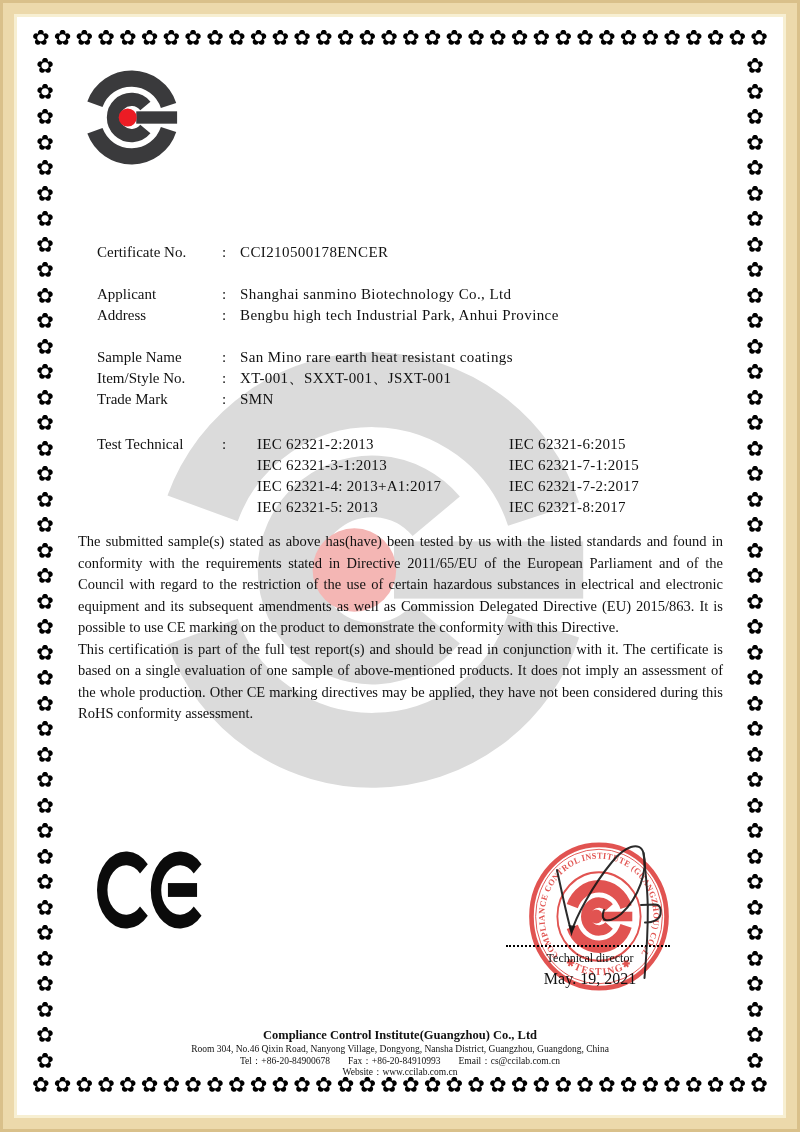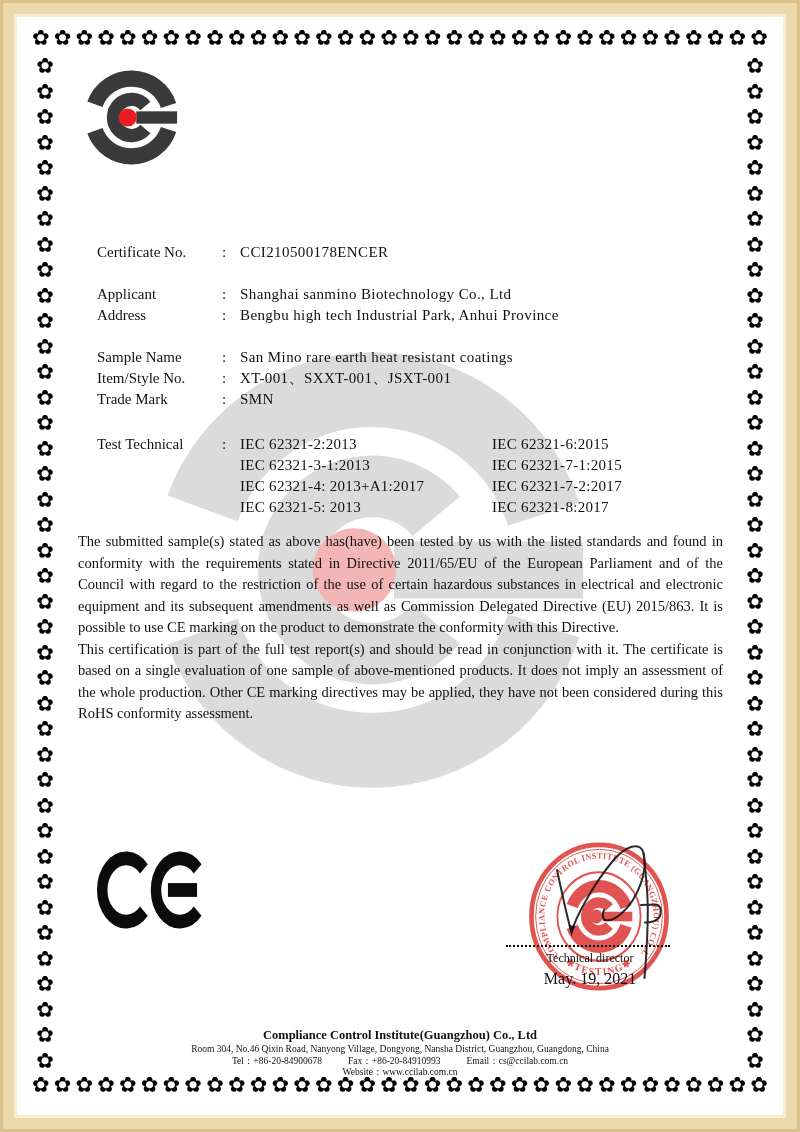--- a/index.html
+++ b/index.html
@@ -22,38 +22,38 @@
   
   .content{position:absolute;inset:0;z-index:2;}
   .logo{position:absolute;left:84px;top:70px;width:95px;height:95px;}
   .title{position:absolute;left:0;right:0;top:160px;margin:0;text-align:center;
          font-size:28px;font-weight:bold;letter-spacing:.2px;}
   .igroup{position:absolute;left:97px;right:60px;}
   .irow{display:flex;height:21px;font-size:15px;line-height:21px;}
   .irow .lbl{width:125px;flex:none;}
   .irow .sep{width:18px;flex:none;}
   .irow .val{letter-spacing:.4px;white-space:nowrap;}
-  .stdcols{display:flex;}
+  .stdcols{display:flex;margin-left:17px;}
   .stdcol{width:252px;flex:none;}
   .stdcol div{height:21px;font-size:15px;line-height:21px;letter-spacing:.3px;}
   .paras{position:absolute;left:78px;top:531px;width:645px;}
   .paras p{margin:0;font-size:14.5px;line-height:21.5px;text-align:justify;}
   
   .ce{position:absolute;left:97px;top:848px;width:112px;height:84px;}
   
   .stamp{position:absolute;left:525px;top:838px;width:148px;height:157px;z-index:4;opacity:.93;}
   .stamp text{font-family:"Liberation Serif",serif;}
   .signature{position:absolute;left:500px;top:830px;width:200px;height:170px;z-index:6;}
   .sig-line{position:absolute;left:506px;top:945px;width:164px;border-top:2px dotted #000;z-index:5;}
   .sig-role{position:absolute;left:500px;width:180px;top:951px;text-align:center;font-size:12px;z-index:5;}
   .sig-date{position:absolute;left:500px;width:180px;top:970px;text-align:center;font-size:16px;z-index:5;}
   
   .f-company{position:absolute;left:0;right:0;top:1028px;text-align:center;font-size:12.5px;font-weight:bold;}
   .f-address{position:absolute;left:0;right:0;top:1044px;text-align:center;font-size:9.5px;}
-  .f-contact{position:absolute;left:0;right:0;top:1055px;display:flex;justify-content:center;gap:26px;font-size:9.5px;}
+  .f-contact{position:absolute;left:0;right:0;top:1055px;display:flex;justify-content:center;gap:18px;font-size:9.5px;}
   .f-website{position:absolute;left:0;right:0;top:1066px;text-align:center;font-size:9.5px;}
 </style>
 </head>
 <body>
 
 <div class="page">
 
   <svg class="watermark" viewBox="0 0 100 100">
     <g fill="none" stroke="#dbdbdb">
       <path d="M 89 37.3 A 41 41 0 0 0 11.5 36" stroke-width="17"></path>

